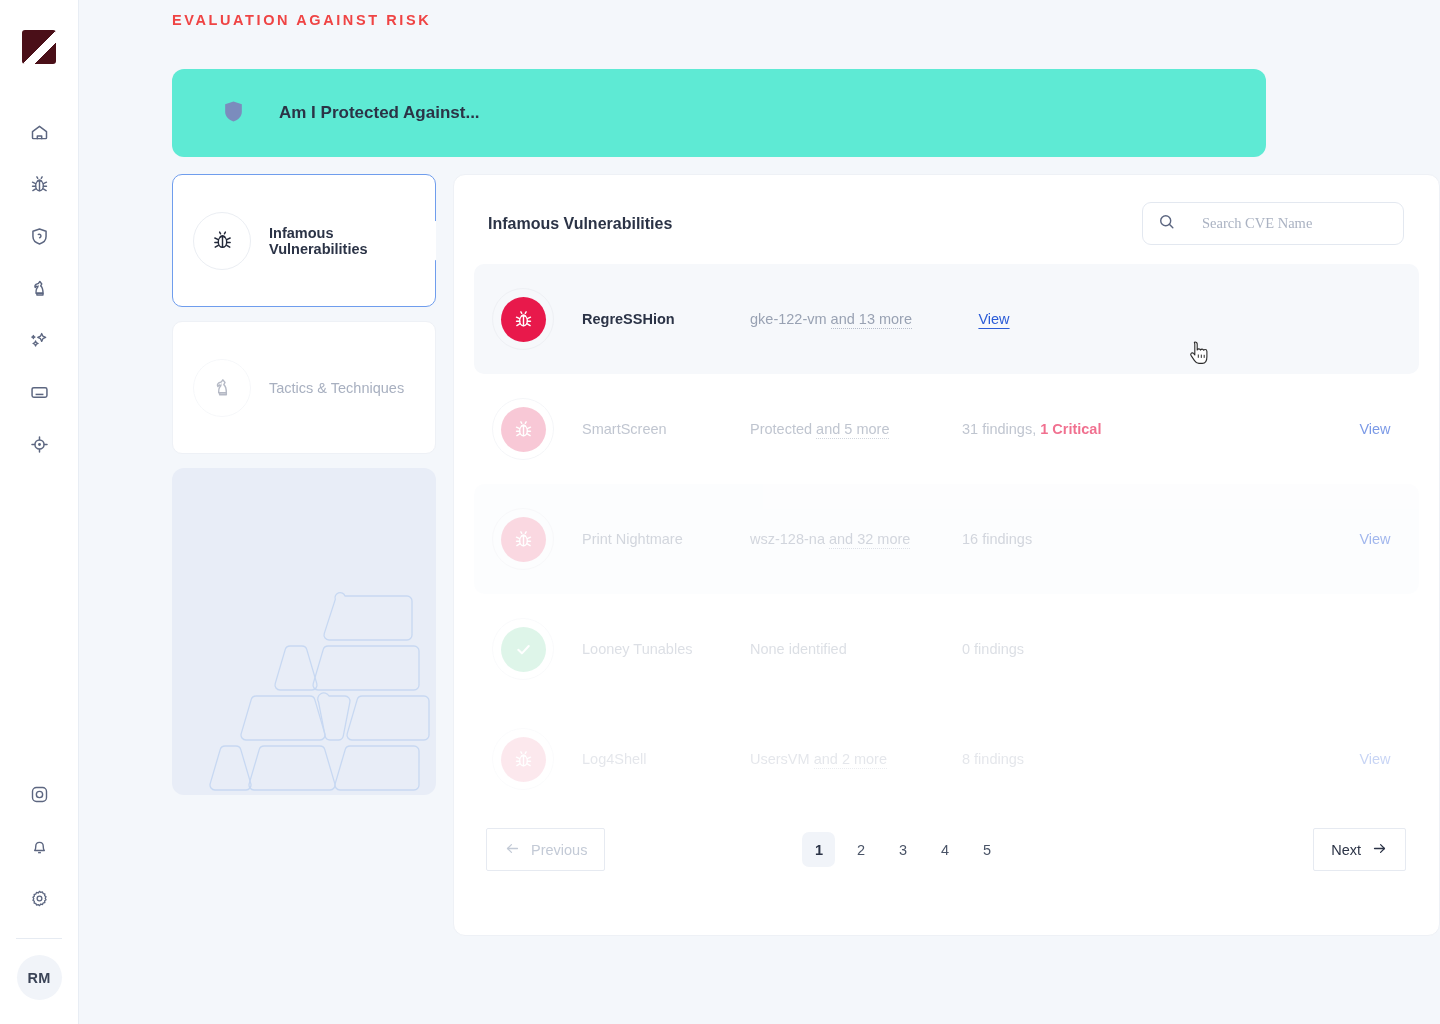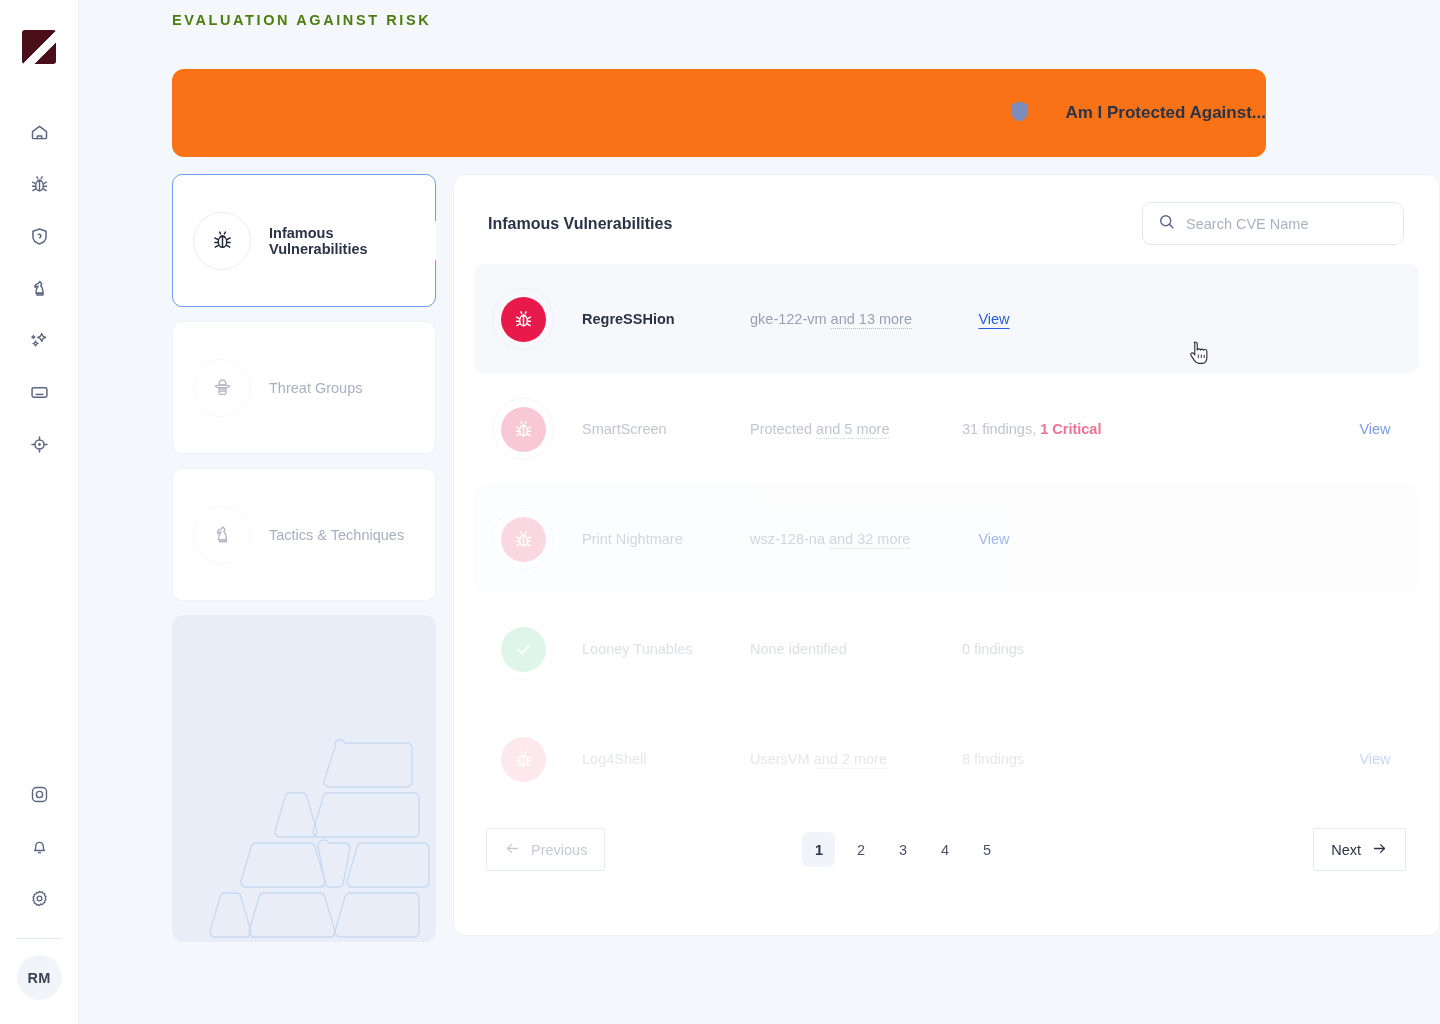--- a/index.html
+++ b/index.html
@@ -47,27 +47,27 @@
     display: flex; align-items: center; justify-content: center;
     font-size: 14.5px; font-weight: 700; letter-spacing: .3px;
     margin-bottom: 24px; cursor: pointer;
   }
 
   
   .content { flex: 1; position: relative; padding-left: 93px; }
   .page-title {
     margin-top: 12px;
     font-size: 14.5px; font-weight: 700; letter-spacing: 2.6px;
-    color: #4d7c0f; text-transform: uppercase;
+    color: #ef4444; text-transform: uppercase;
   }
 
   .banner {
     margin-top: 41px; width: 1094px; height: 88px;
-    background: #f97316; border-radius: 12px;
-    display: flex; align-items: center; padding-left: 49px; gap: 33px; justify-content: flex-end;
+    background: #5eead4; border-radius: 12px;
+    display: flex; align-items: center; padding-left: 49px; gap: 33px;
   }
   .banner-title { font-size: 17px; font-weight: 700; color: #2b3346; }
 
   .cols { display: flex; gap: 17px; margin-top: 17px; }
 
   
   .leftcol { width: 264px; flex: 0 0 264px; }
   .cat-card {
     position: relative; background: #fff; border-radius: 10px;
     height: 133px; display: flex; align-items: center; padding-left: 20px; gap: 18px;
@@ -101,21 +101,21 @@
     border: 1px solid #eef1f6; padding: 27px 20px 0 20px;
     height: 762px; position: relative; overflow: hidden;
   }
   .panel-head {
     display: flex; align-items: center; justify-content: space-between;
     padding: 0 15px 0 14px; margin-bottom: 19px;
   }
   .panel-title { font-size: 16px; font-weight: 700; color: #2b3346; }
   .search {
     width: 262px; height: 43px; border: 1px solid #e3e8f0; border-radius: 9px;
-    display: flex; align-items: center; gap: 10px; padding: 8px 14px; cursor: text;
+    display: flex; align-items: center; gap: 26px; padding: 8px 14px; cursor: text; font-family: Liberation Serif, serif;
   }
   .search input {
     border: 0; outline: 0; font-size: 14.5px; color: #3b4457;
     font-family: inherit; width: 100%; background: transparent;
   }
   .search input::placeholder { color: #aab2c2; }
 
   .rows { display: flex; flex-direction: column; }
   .row {
     height: 110px; border-radius: 10px;
@@ -315,31 +315,20 @@
                 <path d="M16.4 14 L20 14"></path>
                 <path d="M16.4 17 L19.6 19"></path>
               <path d="M9.4 8.4 a3 3 0 0 1 5.2 0"></path>
                 <path d="M10 5 L9 3.2"></path>
                 <path d="M14 5 L15 3.2"></path>
             </svg>
           </div>
           <span class="cat-label">Infamous Vulnerabilities</span>
         </div>
 
-        <div class="cat-card dim">
-          <div class="cat-ic">
-            <svg viewBox="0 0 24 24" fill="none" stroke="#5c6680" stroke-width="1.5" stroke-linejoin="round" width="23" height="23">
-              <path d="M8.4 9.4 c0 -3.2 .9 -5.2 3.6 -5.2 s3.6 2 3.6 5.2 Z"></path>
-              <path d="M4.5 10.6 c2.4 -1.4 12.6 -1.4 15 0 -1 1.2 -2.6 1.6 -3.4 1.6 H7.9 c-.8 0 -2.4 -.4 -3.4 -1.6 Z"></path>
-              <path d="M8.4 13.6 h7.2 v4.2 a1.4 1.4 0 0 1 -1.4 1.4 H9.8 a1.4 1.4 0 0 1 -1.4 -1.4 Z"></path>
-              <path d="M8.4 15.8 h7.2"></path>
-            </svg>
-          </div>
-          <span class="cat-label">Threat Groups</span>
-        </div>
 
         <div class="cat-card dim">
           <div class="cat-ic">
             <svg viewBox="0 0 24 24" fill="none" stroke="#5c6680" stroke-width="1.5" stroke-linejoin="round" width="23" height="23">
               <path d="M9 19.5 h7 v-2 H9 Z"></path>
               <path d="M16 17.5 c0 -4.3 -0.4 -6.6 -2.6 -8.5 l1.2 -2.2 L12.4 4 l-1.6 2.2 L8 7.3 c-1.3 1 -1.6 2.6 -0.8 3.6 l1.5 -1.6 1.6 0.6 -1.5 2.3 c-0.8 1.3 -0.9 3 -0.8 5.3 Z"></path>
               <circle cx="11" cy="8.4" r=".55" fill="#5c6680" stroke="none"></circle>
             </svg>
           </div>
           <span class="cat-label">Tactics &amp; Techniques</span>
@@ -450,20 +439,23 @@
                     <path d="M10 5 L9 3.2"></path>
                     <path d="M14 5 L15 3.2"></path>
                 </svg>
               </div>
             </div>
             <div class="r-name">Print Nightmare</div>
             <div class="r-assets">
               <span>wsz-128-na</span>
               <span class="r-more">and 32 more</span>
             </div>
+            <div class="r-find">
+              <span>16 findings</span><span class="crit-txt"></span>
+            </div>
             <a class="r-view">View</a>
           </div>
 
           <div class="row f3">
             <div class="bug-wrap">
               <div class="bug ok">
                 <svg viewBox="0 0 24 24" fill="none" stroke="#fff" stroke-width="2.4" stroke-linecap="round" stroke-linejoin="round" width="21" height="21">
                   <path d="M6 12.4 L10.2 16.4 L18 8"></path>
                 </svg>
               </div>

